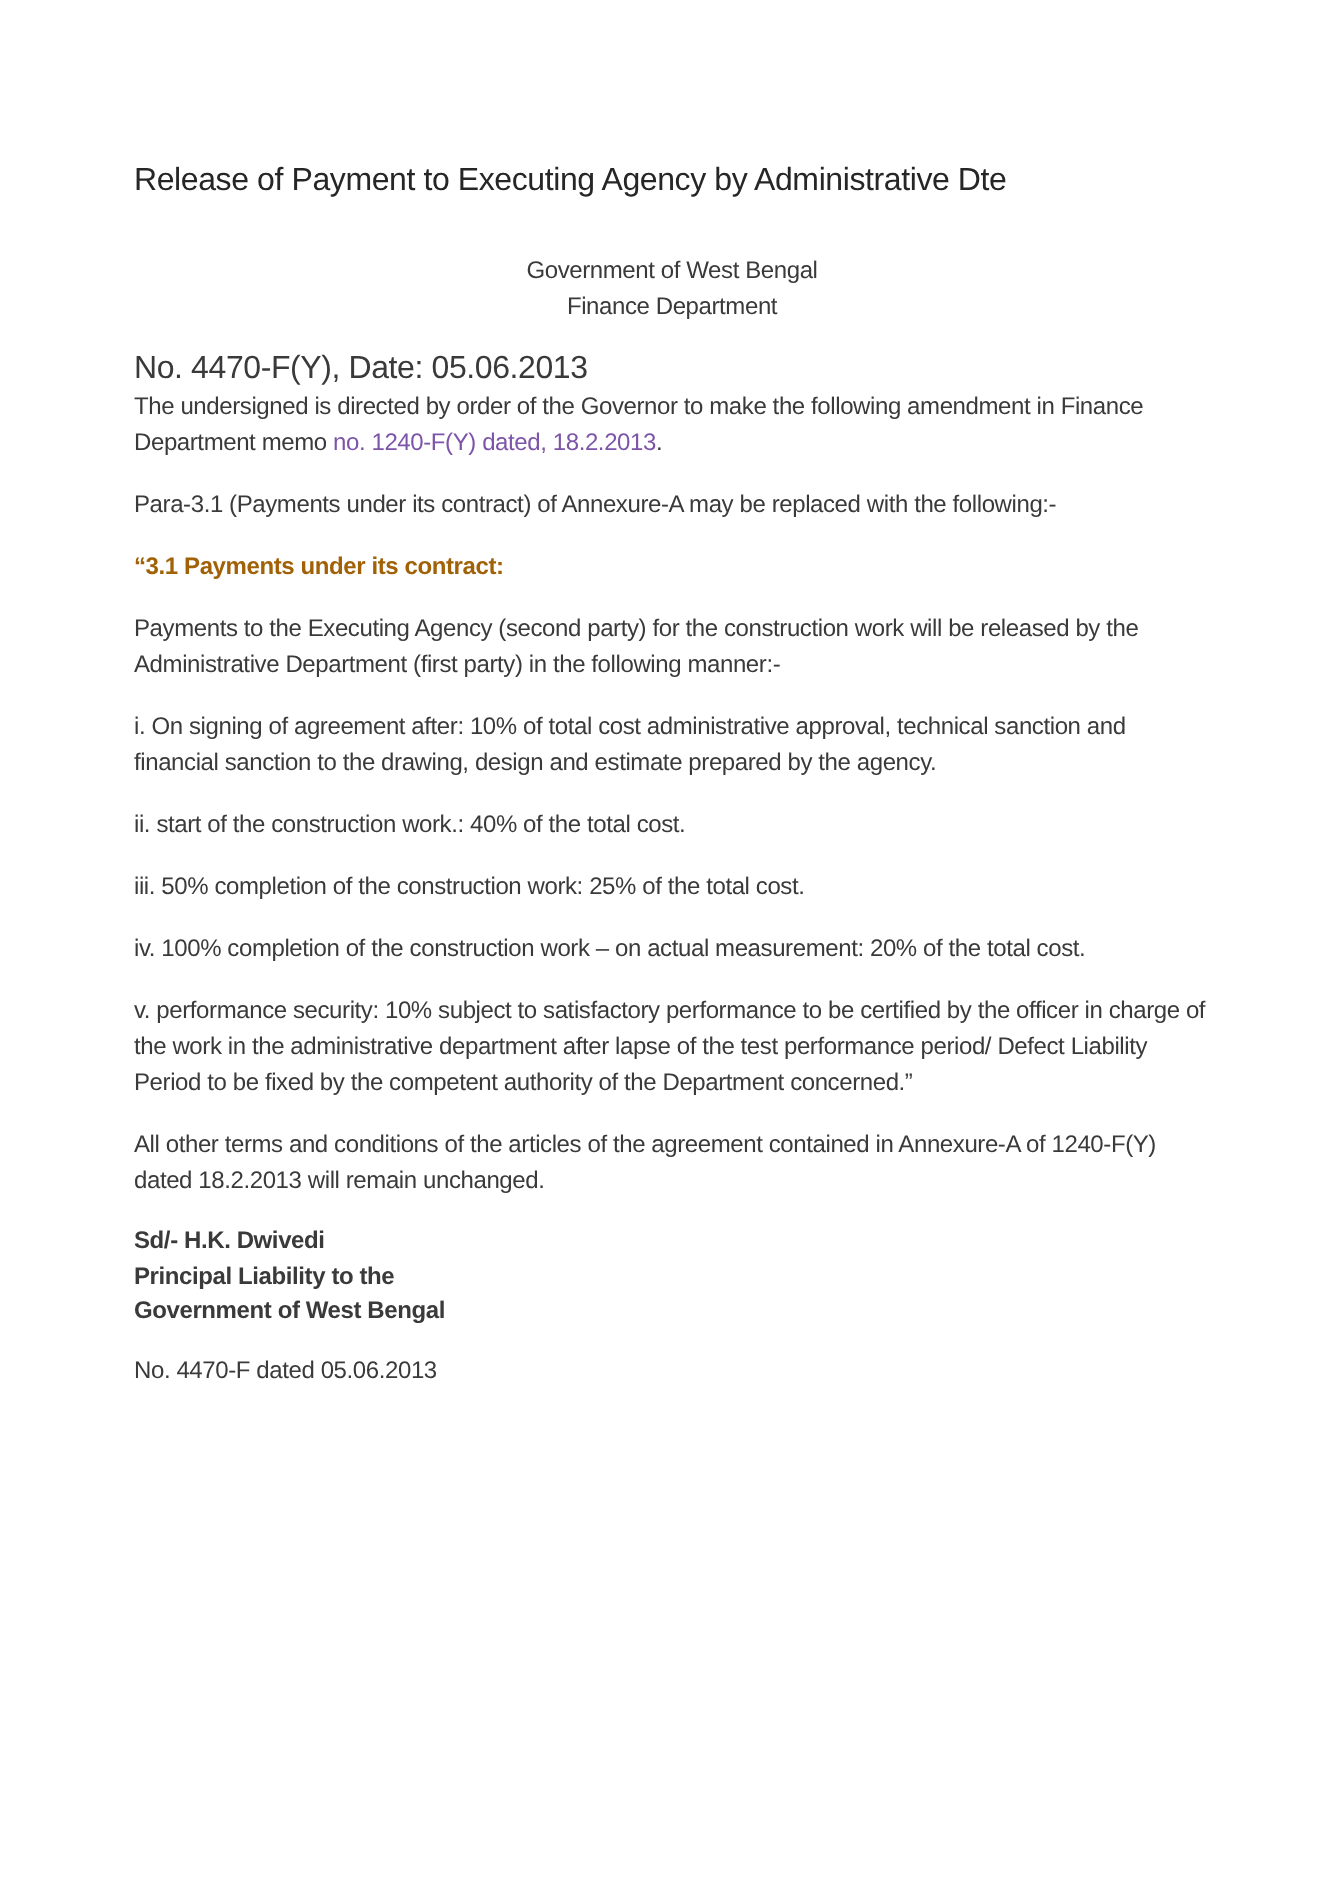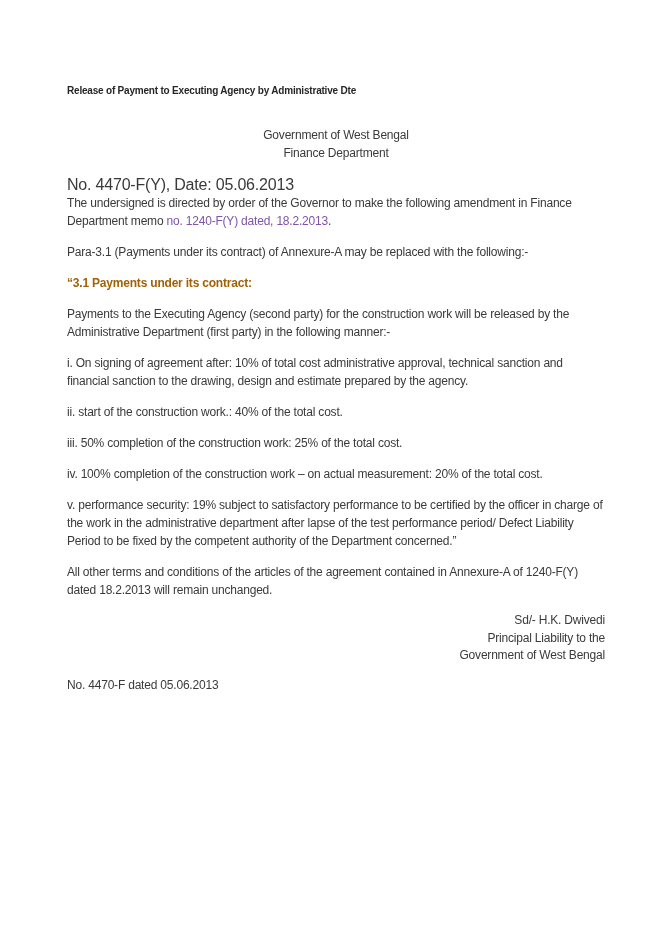--- a/index.html
+++ b/index.html
@@ -16,22 +16,22 @@
     -webkit-font-smoothing: antialiased;
   }
   .page {
     box-sizing: border-box;
     width: 672px;
     height: 950px;
     padding: 80px 67px 0 67px;
     background: #ffffff;
   }
   .doc-title {
-    font-size: 10px;
-    font-weight: 700;
+    font-size: 16px;
+    font-weight: 400;
     letter-spacing: -0.2px;
     color: #262626;
     margin: 0 0 24px 0;
     line-height: 22px;
   }
   .org-block {
     text-align: center;
     margin: 0;
   }
   .org-line {
@@ -65,22 +65,23 @@
   }
   p.clause-heading {
     font-weight: 700;
     color: #a16207;
   }
   a.memo-link {
     text-decoration: none;
     cursor: pointer;
   }
   .sig-block {
-    text-align: right;
+    text-align: left;
     margin: 2px 0 11px 0;
+    font-weight: bold;
   }
   .sig-line {
     font-size: 12px;
     line-height: 17.5px;
     letter-spacing: -0.2px;
   }
   .footer-ref {
     font-size: 12px;
     line-height: 18px;
     letter-spacing: -0.2px;
@@ -107,21 +108,21 @@
   <p class="body-para">Para-3.1 (Payments under its contract) of Annexure-A may be replaced with the following:-</p>
 
   <p class="body-para clause-heading">“3.1 Payments under its contract:</p>
 
   <p class="body-para">Payments to the Executing Agency (second party) for the construction work will be released by the Administrative Department (first party) in the following manner:-</p>
 
   <p class="body-para">i. On signing of agreement after: 10% of total cost administrative approval, technical sanction and financial sanction to the drawing, design and estimate prepared by the agency.</p>
   <p class="body-para">ii. start of the construction work.: 40% of the total cost.</p>
   <p class="body-para">iii. 50% completion of the construction work: 25% of the total cost.</p>
   <p class="body-para">iv. 100% completion of the construction work – on actual measurement: 20% of the total cost.</p>
-  <p class="body-para">v. performance security: 19% subject to satisfactory performance to be certified by the officer in charge of the work in the administrative department after lapse of the test performance period/ Defect Liability Period to be fixed by the competent authority of the Department concerned.”</p>
+  <p class="body-para">v. performance security: 10% subject to satisfactory performance to be certified by the officer in charge of the work in the administrative department after lapse of the test performance period/ Defect Liability Period to be fixed by the competent authority of the Department concerned.”</p>
 
   <p class="body-para">All other terms and conditions of the articles of the agreement contained in Annexure-A of 1240-F(Y) dated 18.2.2013 will remain unchanged.</p>
 
   <div class="sig-block">
     <div class="sig-line">Sd/- H.K. Dwivedi</div>
     <div class="sig-line">Principal Liability to the</div>
     <div class="sig-line">Government of West Bengal</div>
   </div>
 
   <p class="footer-ref">No. 4470-F dated 05.06.2013</p>

